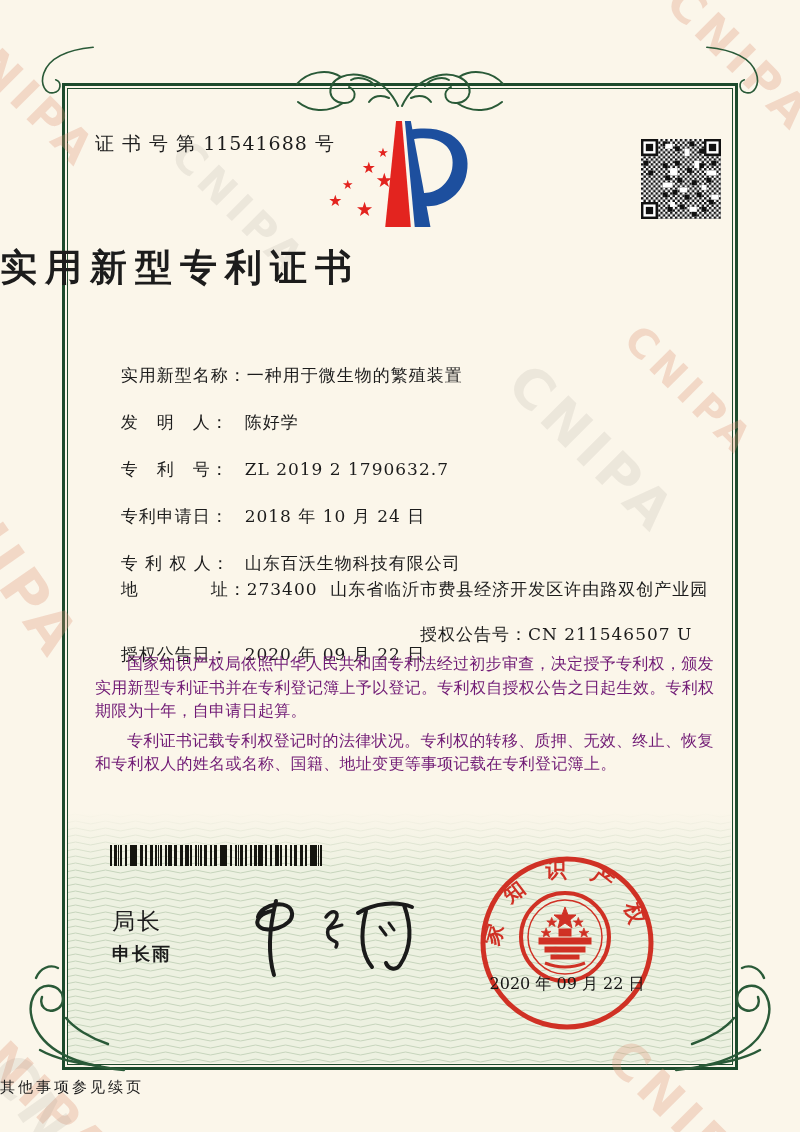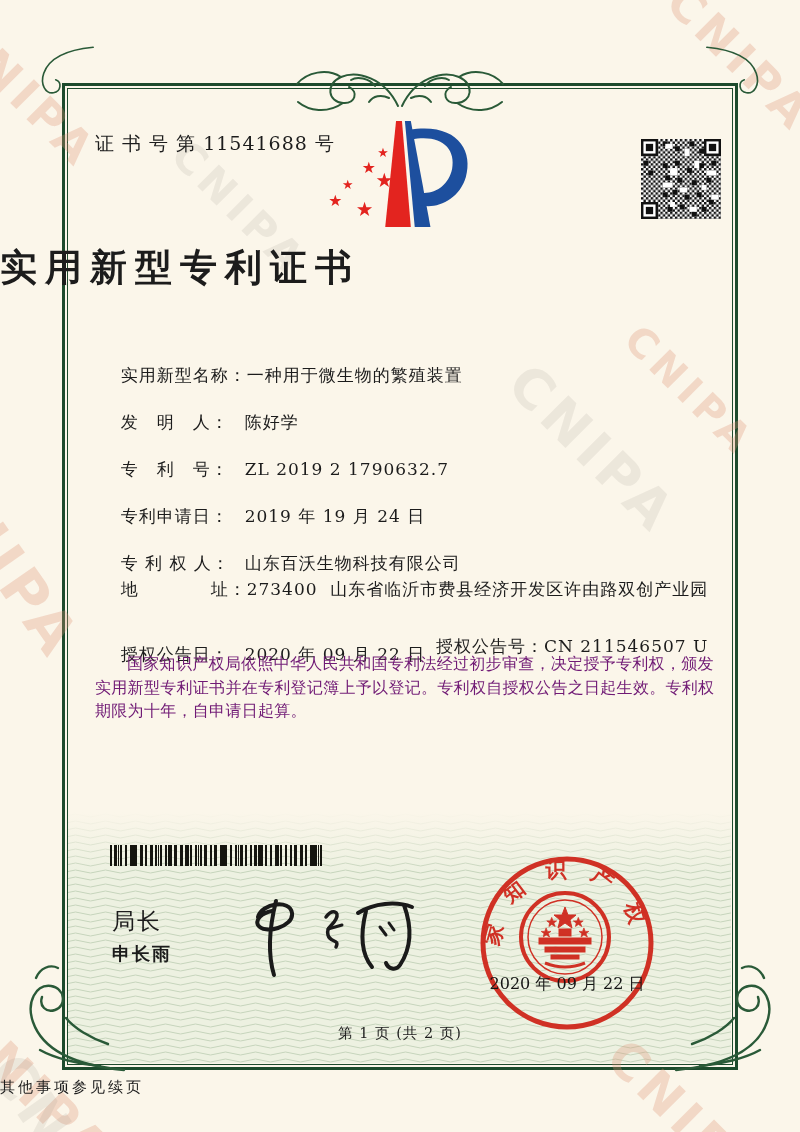--- a/index.html
+++ b/index.html
@@ -10,21 +10,21 @@
   .frame{position:absolute;left:67px;top:88px;width:664px;height:975px;
          border:1px solid #1d4b2d;box-shadow:0 0 0 2px #fbf6ea,0 0 0 5px #1d4b2d;z-index:2;}
   .cert-no{left:95px;top:131px;font-size:19px;letter-spacing:1px;white-space:pre;z-index:4;}
   .logo{left:320px;top:116px;z-index:4;}
   .qr{left:641px;top:139px;z-index:4;}
   .title{left:0;right:12px;top:243px;font-size:37px;font-weight:bold;
          letter-spacing:8px;z-index:4;}
   .field-row{left:95px;width:625px;font-size:17px;letter-spacing:1px;white-space:pre;z-index:4;}
   .f-label{display:inline-block;min-width:124px;white-space:pre;}
   .f-value{white-space:pre;}
-  .auth-right{position:absolute;left:325px;top:12px;white-space:pre;margin-left:16px;}
+  .auth-right{position:absolute;left:325px;top:0;white-space:pre;}
   .paragraphs{left:95px;top:652px;width:630px;font-size:16px;line-height:23.5px;
               color:#701a75;letter-spacing:.3px;z-index:4;}
   .paragraphs p{margin:0 0 6px 0;text-indent:2em;}
   .band{left:68px;top:812px;width:663px;height:251px;z-index:1;}
   .band-fade{left:68px;top:812px;width:663px;height:60px;z-index:1;
              background:linear-gradient(180deg,#fbf6ea 0%,rgba(251,246,234,0) 100%);}
   .barcode{left:110px;top:845px;width:212px;height:21px;z-index:4;
     background-image:
       repeating-linear-gradient(90deg,#15150f 0 2px,rgba(0,0,0,0) 2px 5px),
       repeating-linear-gradient(90deg,#15150f 0 1px,rgba(0,0,0,0) 1px 8px),
@@ -191,35 +191,36 @@
   <div class="abs field-row" style="top:344px;">
     <span class="f-label">实用新型名称：</span><span class="f-value">一种用于微生物的繁殖装置</span>
   </div>
   <div class="abs field-row" style="top:391px;">
     <span class="f-label">发　明　人：</span><span class="f-value">陈好学</span>
   </div>
   <div class="abs field-row" style="top:438px;">
     <span class="f-label">专　利　号：</span><span class="f-value">ZL 2019 2 1790632.7</span>
   </div>
   <div class="abs field-row" style="top:485px;">
-    <span class="f-label">专利申请日：</span><span class="f-value">2019 年 19 月 24 日</span>
+    <span class="f-label">专利申请日：</span><span class="f-value">2018 年 10 月 24 日</span>
   </div>
   <div class="abs field-row" style="top:532px;">
     <span class="f-label">专 利 权 人：</span><span class="f-value">山东百沃生物科技有限公司</span>
   </div>
   <div class="abs field-row" style="top:558px;">
     <span class="f-label">地　　　　址：</span><span class="f-value">273400  山东省临沂市费县经济开发区许由路双创产业园</span>
   </div>
   <div class="abs field-row" style="top:623px;">
     <span class="f-label">授权公告日：</span><span class="f-value">2020 年 09 月 22 日</span>
     <span class="auth-right"><span>授权公告号：</span><span>CN 211546507 U</span></span>
   </div>
 
   <div class="abs paragraphs">
     <p>国家知识产权局依照中华人民共和国专利法经过初步审查，决定授予专利权，颁发实用新型专利证书并在专利登记簿上予以登记。专利权自授权公告之日起生效。专利权期限为十年，自申请日起算。</p>
+    <p>专利证书记载专利权登记时的法律状况。专利权的转移、质押、无效、终止、恢复和专利权人的姓名或名称、国籍、地址变更等事项记载在专利登记簿上。</p>
   </div>
 
   <div class="abs barcode"></div>
 
   <div class="abs signer-title">局长</div>
   <div class="abs signer-name">申长雨</div>
 
   <svg class="abs signature" width="200" height="100" viewBox="0 0 200 100">
     <g fill="none" stroke="#1a1a1a" stroke-linecap="round">
       <path d="M48,18 C40,50 40,72 46,92" stroke-width="4"></path>
@@ -251,16 +252,15 @@
       <path d="M27,-13 l2,5 5,0 -4,3 2,5 -5,-3 -4,3 1,-5 -4,-3 5,0 Z" transform="scale(0.7)"></path>
       <rect x="-6" y="-8" width="12" height="7"></rect>
       <rect x="-26" y="1" width="52" height="6"></rect>
       <rect x="-20" y="10" width="40" height="5"></rect>
       <rect x="-14" y="18" width="28" height="4"></rect>
       <path d="M-20,26 Q0,34 20,26" fill="none" stroke-width="3"></path>
     </g>
   </svg>
   <div class="abs seal-date">2020 年 09 月 22 日</div>
 
-  <div class="abs page-num">第 1 页 (共 2 页)</div>
   <div class="abs cont-note">其他事项参见续页</div>
 
 </div>
 
 </body></html>

